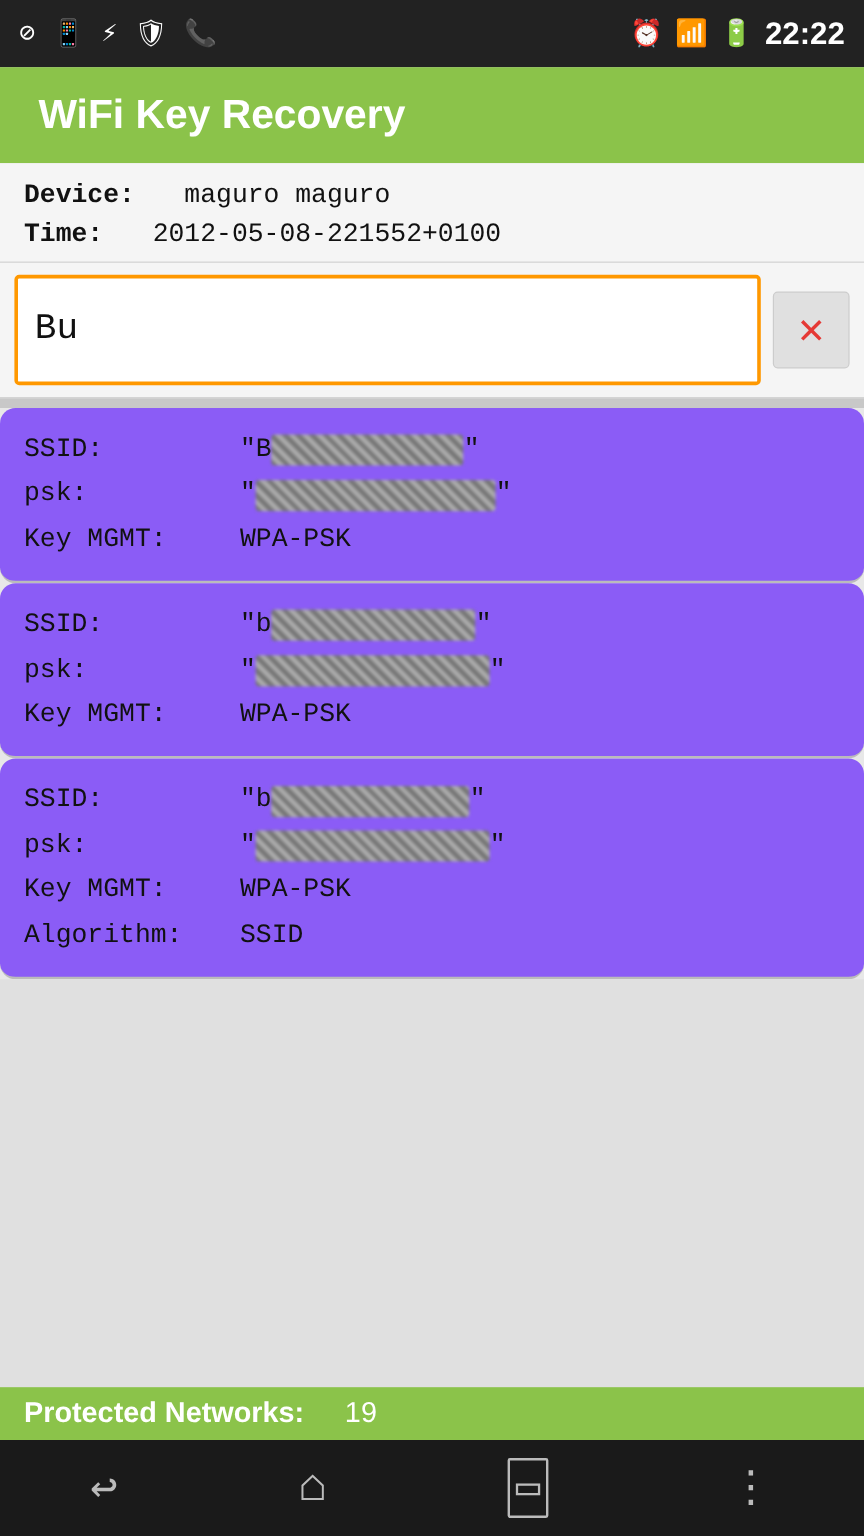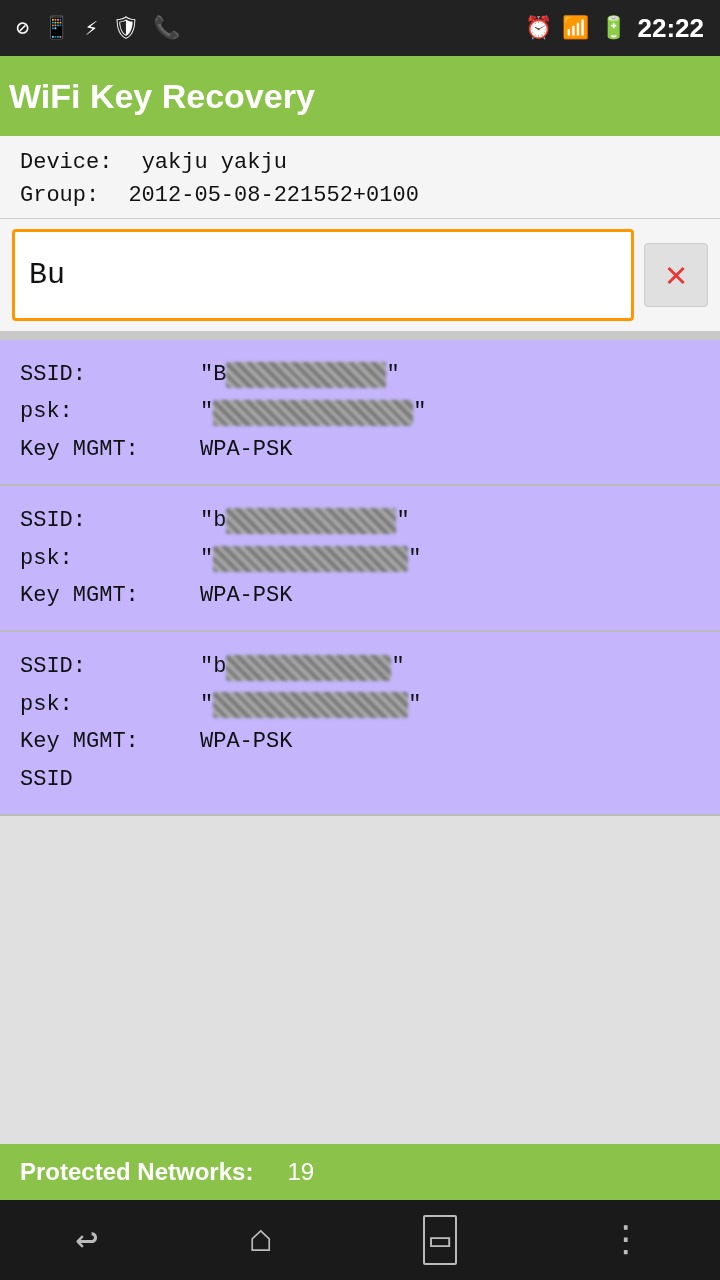--- a/index.html
+++ b/index.html
@@ -45,21 +45,21 @@
       font-weight: bold;
     }
 
     
     .app-titlebar {
       width: 720px;
       height: 80px;
       background: #8bc34a;
       display: flex;
       align-items: center;
-      padding: 0 9px;
+      padding: 0 32px;
     }
     .app-title {
       color: white;
       font-size: 34px;
       font-family: sans-serif;
       font-weight: bold;
     }
 
     
     .device-info {
@@ -67,22 +67,22 @@
       padding: 10px 20px 6px 20px;
       border-bottom: 1px solid #ccc;
     }
     .device-info-row {
       font-size: 22px;
       font-family: 'Courier New', Courier, monospace;
       color: #111;
       line-height: 1.5;
     }
     .device-info-label {
-      font-weight: normal;
-      margin-right: 16px;
+      font-weight: bold;
+      margin-right: 28px;
       text-align: center;
     }
 
     
     .search-bar {
       display: flex;
       align-items: center;
       background: #f5f5f5;
       padding: 10px 12px;
       border-bottom: 1px solid #ccc;
@@ -118,24 +118,25 @@
       height: 8px;
       background: #c8c8c8;
     }
 
     
     .wifi-list {
       background: #e8e8e8;
       padding: 0;
     }
     .wifi-card {
-      background: #c4b5fd;
+      background: #8b5cf6;
       margin: 0;
       padding: 16px 20px;
       border-bottom: 2px solid #bbb;
+      border-radius: 13px;
     }
     .wifi-card-row {
       font-size: 22px;
       font-family: 'Courier New', Courier, monospace;
       color: #111;
       line-height: 1.7;
       display: flex;
     }
     .wifi-field-label {
       min-width: 180px;
@@ -144,21 +145,21 @@
     .wifi-field-value {
       color: #111;
     }
 
     
     .bottom-bar {
       position: absolute;
       bottom: 80px;
       left: 0;
       width: 720px;
-      height: 56px;
+      height: 44px;
       background: #8bc34a;
       display: flex;
       align-items: center;
       padding: 0 20px;
     }
     .bottom-bar-label {
       font-size: 24px;
       font-family: sans-serif;
       font-weight: bold;
       color: white;
@@ -230,24 +231,24 @@
   </div>
 </div>
 
 <div class="app-titlebar">
   <span class="app-title">WiFi Key Recovery</span>
 </div>
 
 <div class="device-info">
   <div class="device-info-row">
     <span class="device-info-label">Device:</span>
-    <span>yakju yakju</span>
+    <span>maguro maguro</span>
   </div>
   <div class="device-info-row">
-    <span class="device-info-label">Group:</span>
+    <span class="device-info-label">Time:</span>
     <span>2012-05-08-221552+0100</span>
   </div>
 </div>
 
 <div class="search-bar">
   <input class="search-input" type="text" value="Bu" placeholder="Search..." style="">
   <div class="clear-button">
     <span>✕</span>
   </div>
 </div>
@@ -305,20 +306,21 @@
       <span class="wifi-field-label">psk:</span>
       <span class="wifi-field-value">
         "<span class="redacted" style="width:195px;"></span>"
       </span>
     </div>
     <div class="wifi-card-row">
       <span class="wifi-field-label">Key MGMT:</span>
       <span class="wifi-field-value">WPA-PSK</span>
     </div>
     <div class="wifi-card-row">
+      <span class="wifi-field-label">Algorithm:</span>
       <span class="wifi-field-value">SSID</span>
     </div>
   </div>
 
 </div>
 
 <div class="bottom-bar">
   <span class="bottom-bar-label">Protected Networks:</span>
   <span class="bottom-bar-count">19</span>
 </div>

